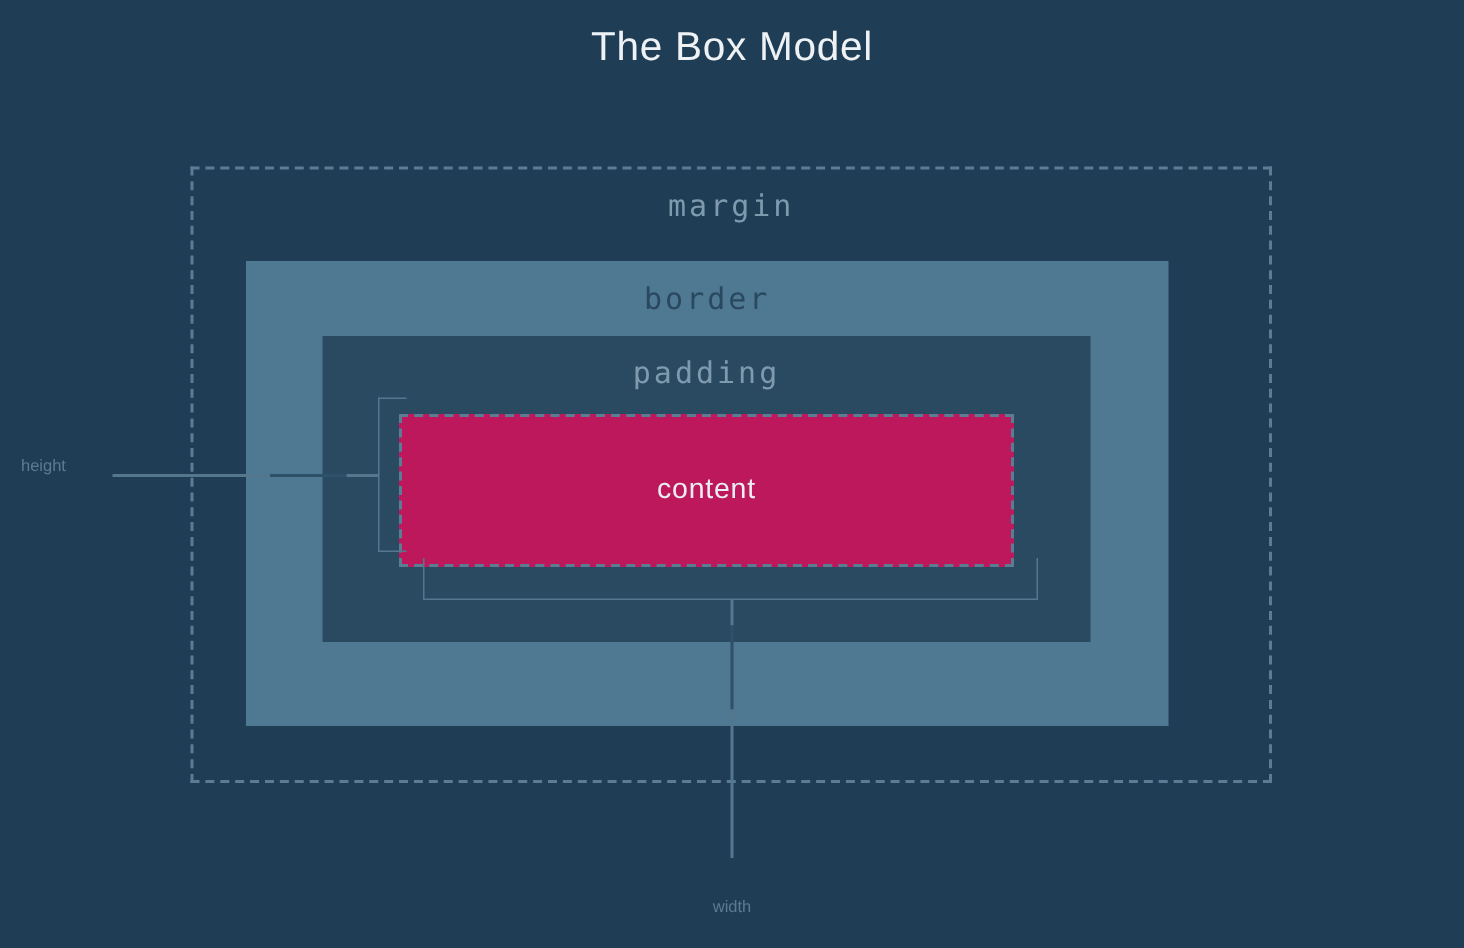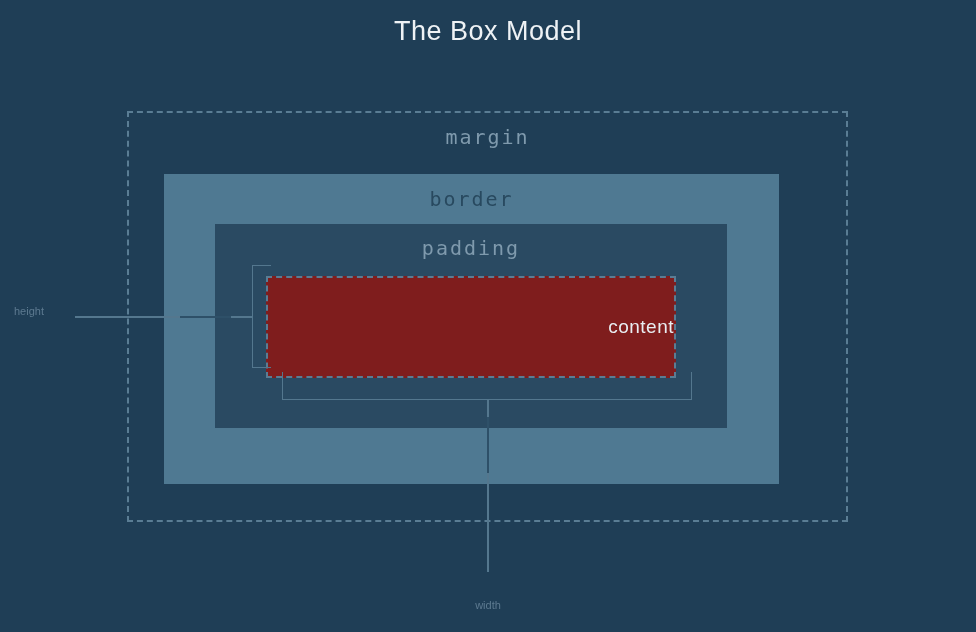--- a/index.html
+++ b/index.html
@@ -40,25 +40,25 @@
     margin-top: 11px;
   }
   .padding-box {
     left: 51px; top: 50px;
     width: 512px; height: 204px;
     background: #2a4a62;
   }
   .content-box {
     left: 51px; top: 52px;
     width: 410px; height: 102px;
-    background: #7f1d1d;
+    background: #be185d;
     border: 2px dashed #5a7d94;
     display: flex;
     align-items: center;
-    justify-content: flex-end;
+    justify-content: center;
   }
   .band-label {
     position: absolute;
     left: 0;
     width: 100%;
     text-align: center;
     font-family: "DejaVu Sans Mono", monospace;
     font-size: 20px;
     line-height: 24px;
     letter-spacing: 2px;

